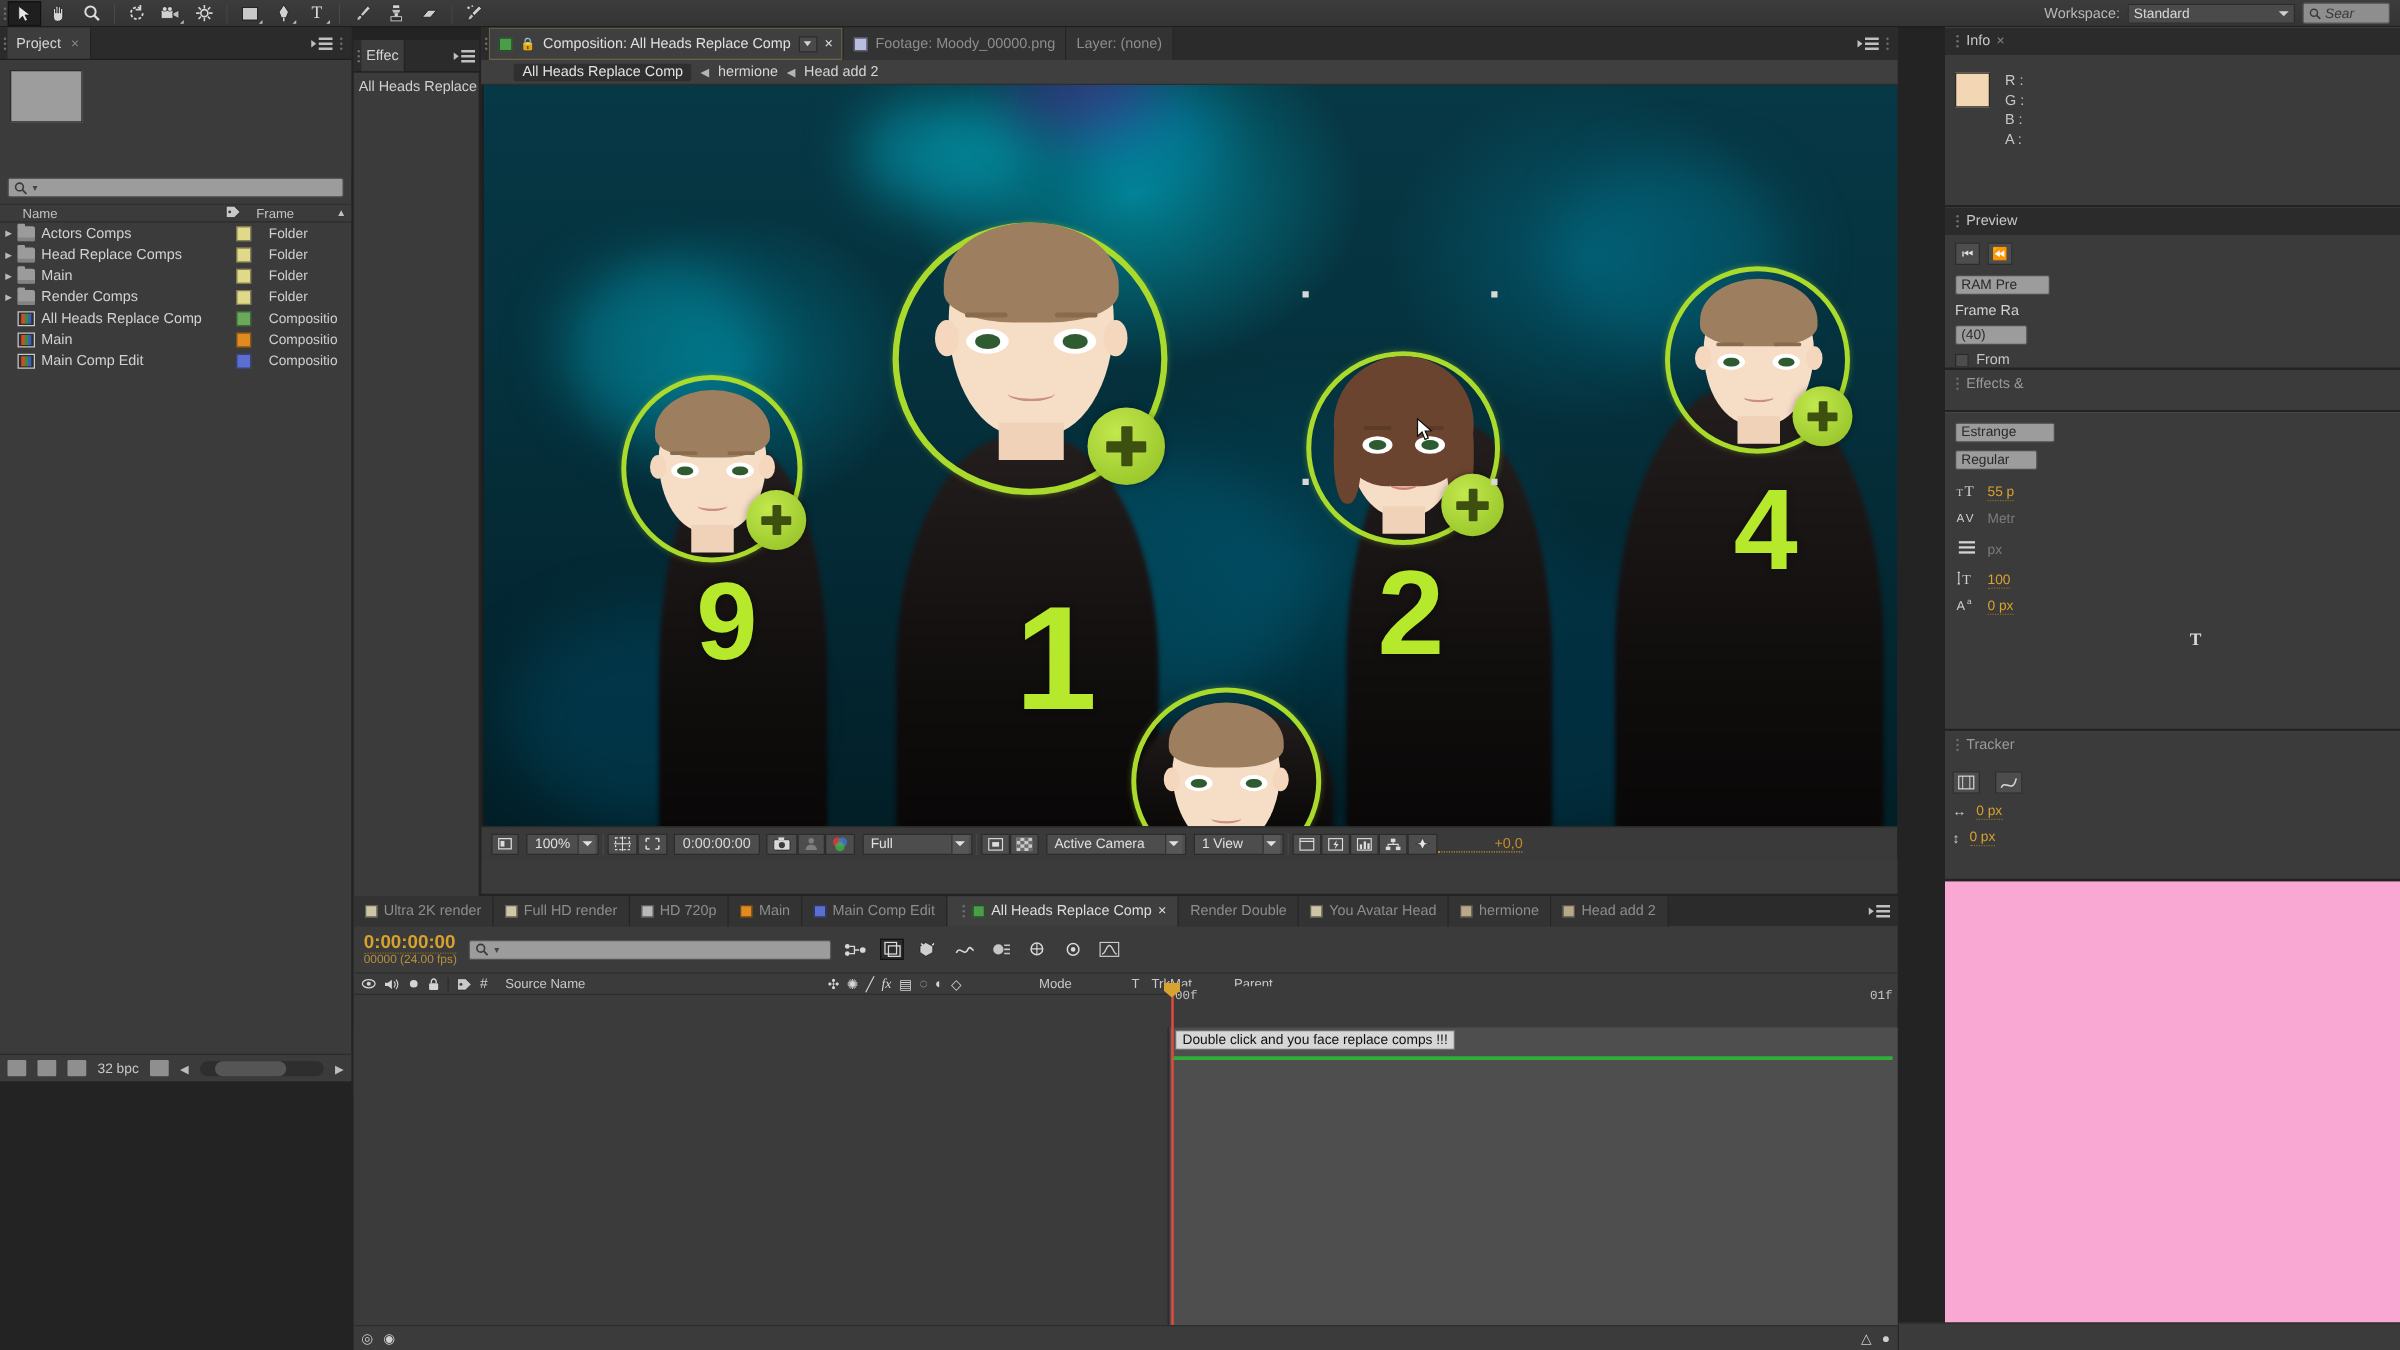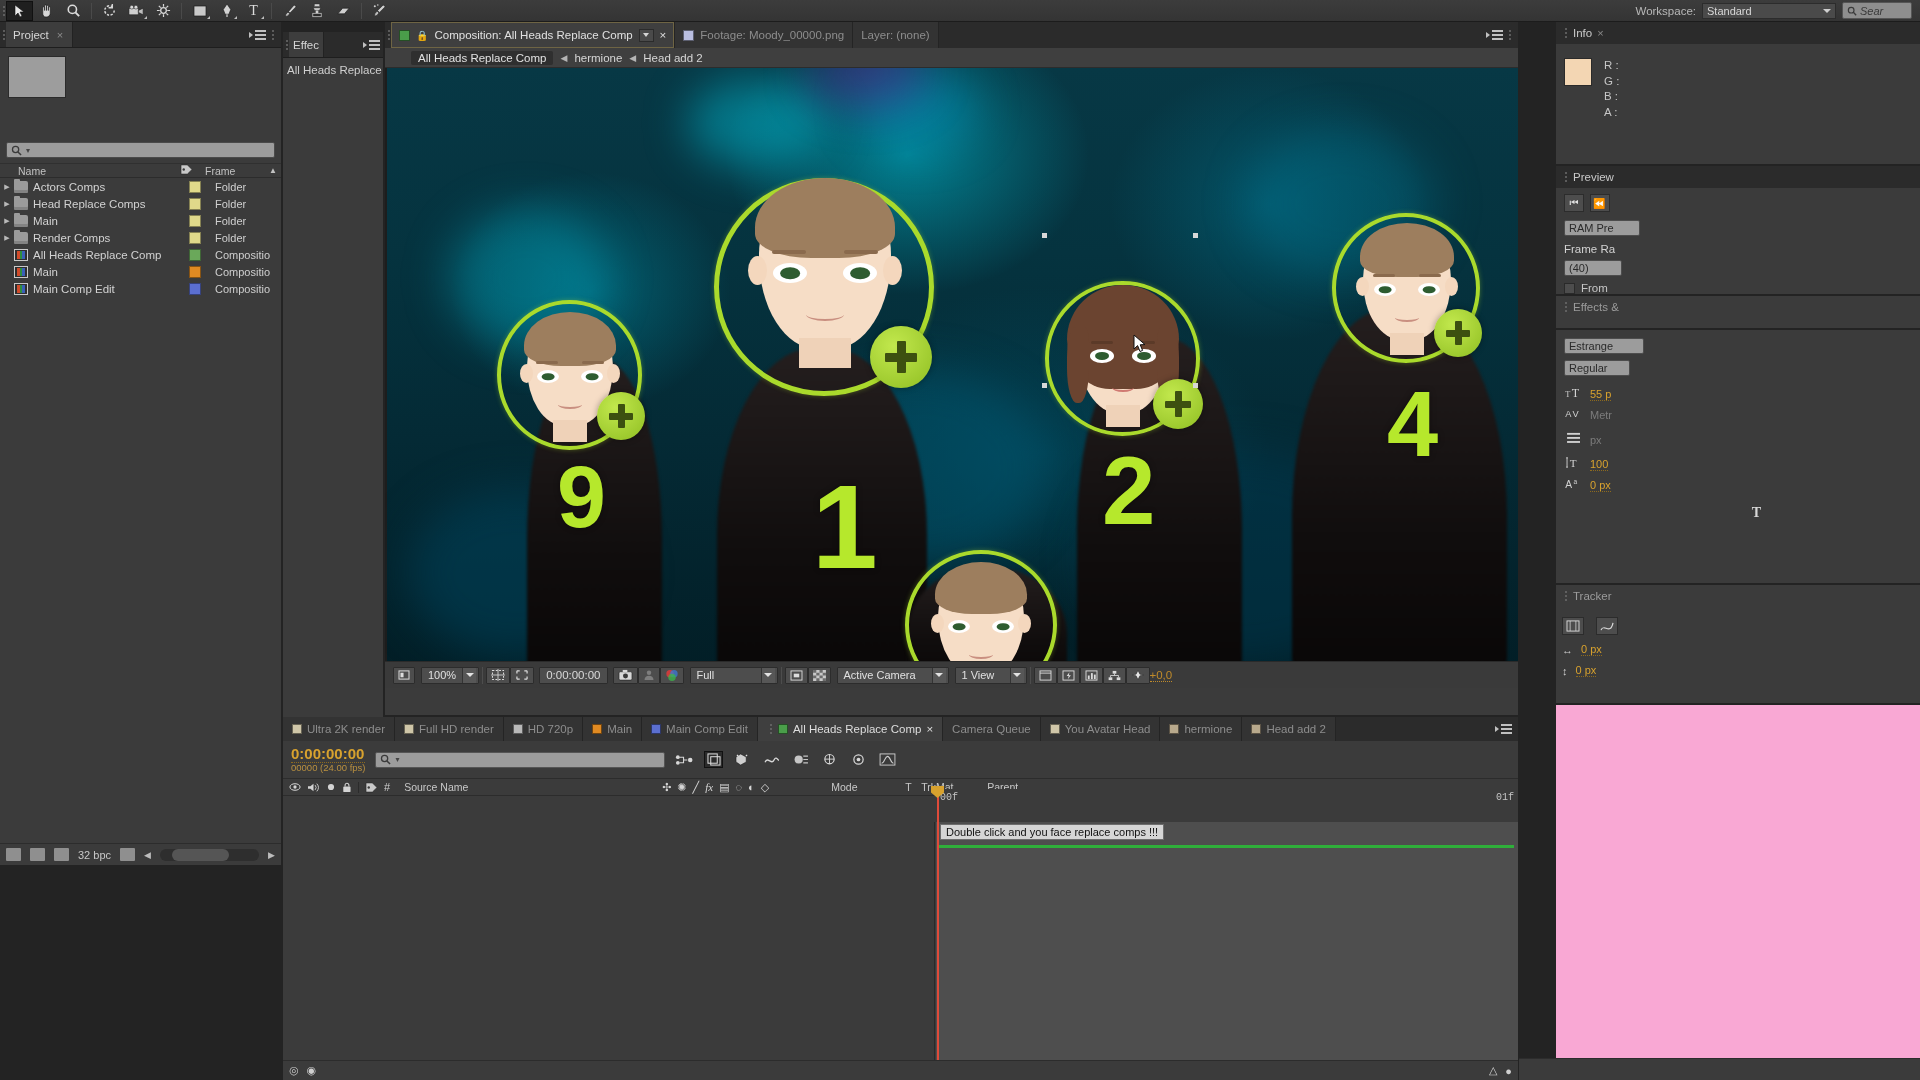--- a/index.html
+++ b/index.html
@@ -224,21 +224,21 @@
     display:flex; align-items:center; color:#e0e0e0; font-size:11px;
     padding:0 2px 0 6px; border-radius:1px; gap:6px;
   }
   .vt-combo .arwbx {
     width:14px; height:15px; background:#575757; border-left:1px solid #333;
     display:flex; align-items:center; justify-content:center;
   }
   .vt-combo .arwbx i { width:0;height:0;border-left:4px solid transparent;border-right:4px solid transparent;border-top:4px solid #e2e2e2;}
   .vt-tc { color:#d9d9d9; font-size:11.5px; padding:0 6px; height:17px; display:flex; align-items:center;
     background:#4d4d4d; border:1px solid #2c2c2c; border-radius:1px;}
-  .vt-amber { color:#c08b2a; font-size:11.5px; border-bottom:1px dotted #c08b2a; }
+  .vt-amber { color:#c08b2a; font-size:11.5px; border-bottom:1px dotted #c08b2a;padding-left:46px; }
 
   
   #timeline-panel { left:283px; top:717px; width:1235px; height:363px; background:#3b3b3b;}
   #tl-tabbar { height:24px; background:#2b2b2b; display:flex; align-items:stretch; }
   .tltab {
     display:flex; align-items:center; gap:5px; padding:0 9px; font-size:11.5px;
     color:#8d8d8d; background:#333; border-right:1px solid #242424; white-space:nowrap;
   }
   .tltab.active { background:#3f3f3f; color:#dedede; }
   .tltab .sw { width:10px; height:10px; border:1px solid rgba(0,0,0,.5);}
@@ -886,21 +886,21 @@
           <span class="grip">
             <i></i>
             <i></i>
             <i></i>
           </span>
           <span class="sw" style="background:#4a9e4a"></span>
           <span>All Heads Replace Comp</span>
           <span class="xclose">×</span>
         </div>
         <div class="tltab">
-          <span>Camera Queue</span>
+          <span>Render Double</span>
         </div>
         <div class="tltab">
           <span class="sw" style="background:#cfc6a8"></span>
           <span>You Avatar Head</span>
         </div>
         <div class="tltab">
           <span class="sw" style="background:#b8a98c"></span>
           <span>hermione</span>
         </div>
         <div class="tltab">

